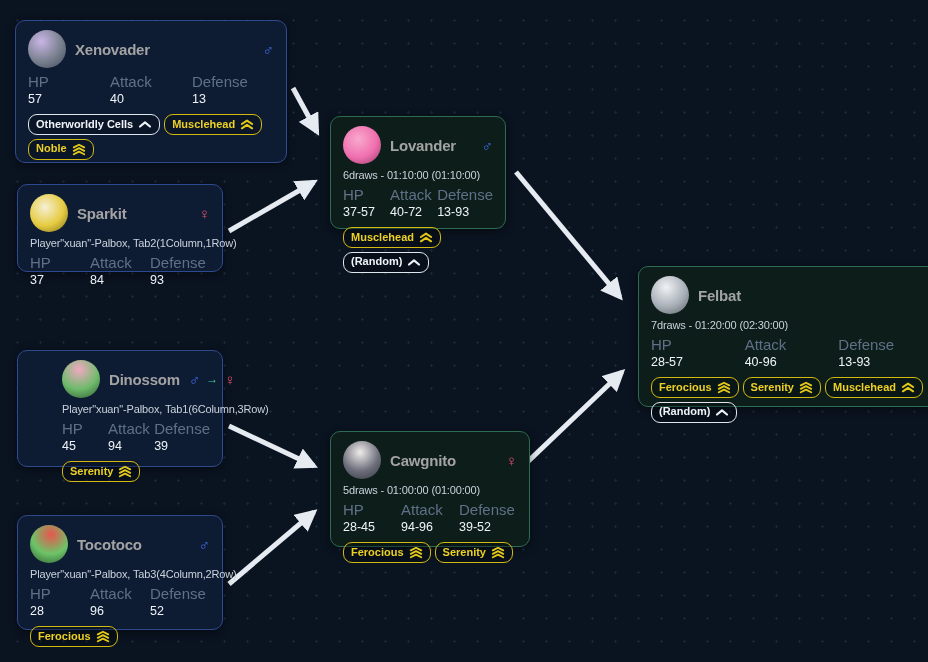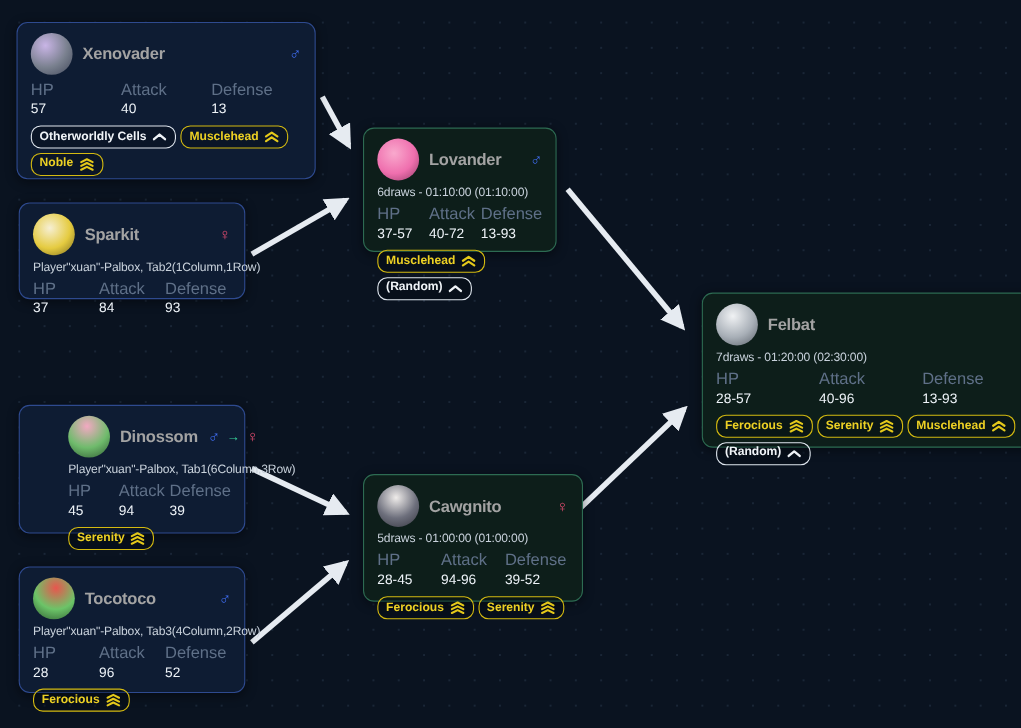--- a/index.html
+++ b/index.html
@@ -21,21 +21,21 @@
     border:1.5px solid;
     padding:9px 12px 10px 12px;
     box-sizing:border-box;
     box-shadow:0 2px 10px rgba(0,0,0,0.45);
   }
   .card.blue{background:#0e1c33;border-color:#2e4a8f;}
   .card.green{background:#0d1e1a;border-color:#2d6b52;}
 
   .c-xenovader{left:15px;top:20px;width:272px;height:143px;}
   .c-sparkit{left:17px;top:184px;width:206px;height:88px;}
-  .c-dinossom{left:17px;top:368px;width:206px;height:117px;padding-left:44px;}
+  .c-dinossom{left:17px;top:350px;width:206px;height:117px;padding-left:44px;}
   .c-tocotoco{left:17px;top:515px;width:206px;height:115px;}
   .c-lovander{left:330px;top:116px;width:176px;height:113px;}
   .c-cawgnito{left:330px;top:431px;width:200px;height:116px;}
   .c-felbat{left:638px;top:266px;width:307px;height:141px;}
 
   .card-head{display:flex;align-items:center;gap:9px;}
   .avatar{
     width:38px;height:38px;border-radius:50%;flex:0 0 auto;
   }
   .av-xenovader{background:radial-gradient(circle at 35% 30%, #c9b5e6, #79808e 55%, #41485a);}

